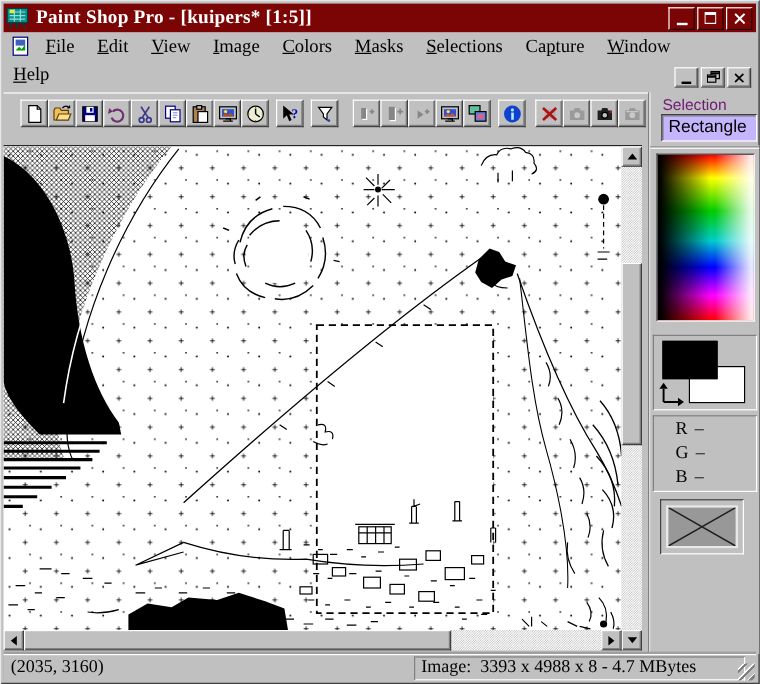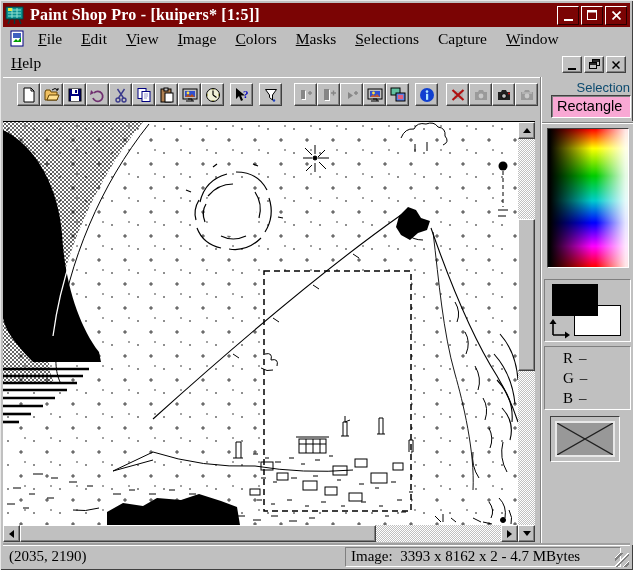--- a/index.html
+++ b/index.html
@@ -26,23 +26,23 @@
            box-shadow:inset -1px -1px 0 #808080;display:flex;align-items:center;justify-content:center;}
   .mdi-min{width:8px;height:2px;background:#000;margin-top:8px;}
   
   .toolbar{position:absolute;left:3px;top:77px;width:537px;height:44px;border-top:1px solid #fff;}
   .tools{position:absolute;left:14px;top:5px;display:flex;}
   .tbtn{width:23px;height:23px;background:#c0c0c0;border:1px solid;border-color:#fff #404040 #404040 #fff;
         box-shadow:inset -1px -1px 0 #808080;display:flex;align-items:center;justify-content:center;padding:0;}
   .gap-s{margin-left:6px;} .gap-m{margin-left:12px;} .gap-l{margin-left:8px;}
   .vdivider{position:absolute;left:540px;top:77px;width:2px;height:468px;border-left:1px solid #808080;border-right:1px solid #fff;}
   
-  .tool-options-label{position:absolute;left:552px;top:80px;width:78px;text-align:right;
-        font-family:"Liberation Sans",sans-serif;font-size:13px;color:#0c4a6e;}
-  .tool-options-box{position:absolute;left:551px;top:95px;width:80px;height:23px;background:#f9a8d4;
+  .tool-options-label{position:absolute;left:552px;top:80px;width:78px;text-align:left;
+        font-family:"Liberation Sans",sans-serif;font-size:13px;color:#701a75;}
+  .tool-options-box{position:absolute;left:551px;top:95px;width:80px;height:23px;background:#c4b5fd;
         border:1px solid;border-color:#404040 #fff #fff #404040;box-shadow:inset 1px 1px 0 #808080;
         font-family:"Liberation Sans",sans-serif;font-size:14.5px;line-height:21px;padding-left:5px;color:#000;}
   
   .rightpanel{position:absolute;left:542px;top:121px;width:91px;height:424px;background:#c0c0c0;}
   .groove{position:absolute;left:0;width:91px;height:2px;border-top:1px solid #808080;border-bottom:1px solid #fff;}
   .picker{position:absolute;left:5px;top:7px;width:82px;height:140px;
         border:1px solid;border-color:#404040 #fff #fff #404040;
         background:
           linear-gradient(to right, rgba(0,0,0,1) 2%, rgba(0,0,0,0) 55%),
           linear-gradient(to right, rgba(255,255,255,0) 60%, rgba(255,255,255,.9) 97%),
@@ -473,18 +473,18 @@
           <span class="t-left"></span>
         </div>
       <div class="thumb" style="left:17px;top:0;width:356px;height:17px;"></div>
       <div class="sbtn" style="left:498px;top:0;">
           <span class="t-right"></span>
         </div>
     </div>
   </div>
 
   <div class="statusbar">
-    <span class="coords">(2035, 2190)</span>
-    <span class="img-info">Image:  3393 x 8162 x 2 - 4.7 MBytes</span>
+    <span class="coords">(2035, 3160)</span>
+    <span class="img-info">Image:  3393 x 4988 x 8 - 4.7 MBytes</span>
     <span class="grip"></span>
   </div>
 
 </div>
 
 </body></html>

